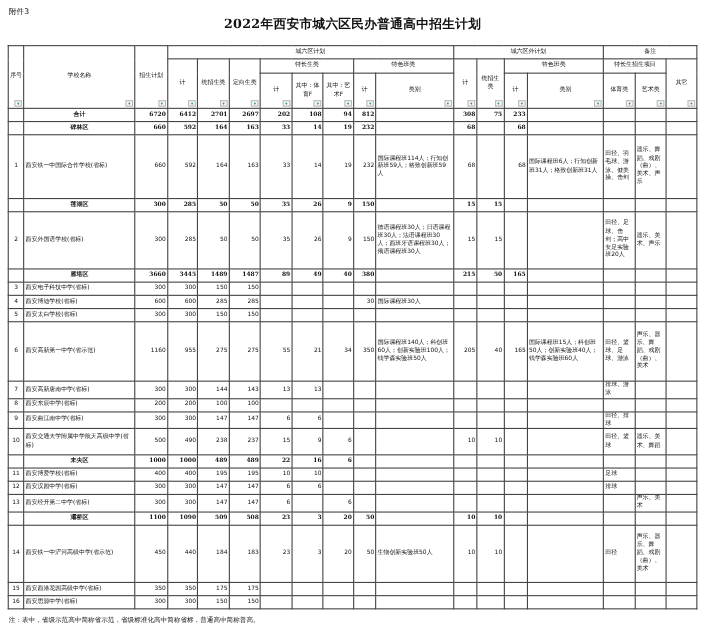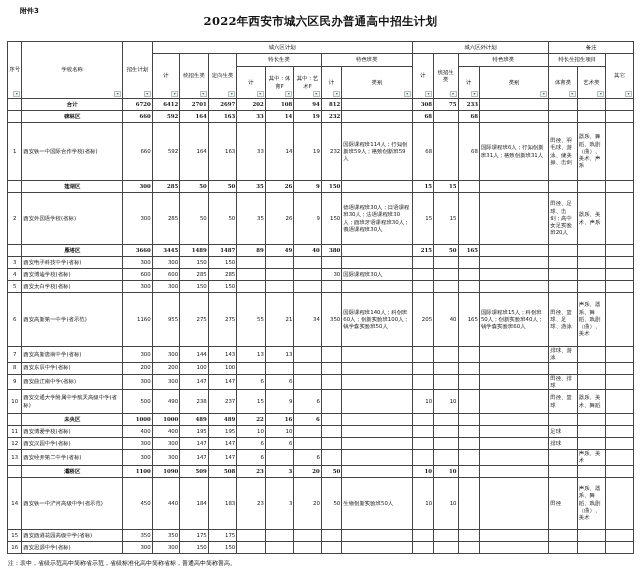--- a/index.html
+++ b/index.html
@@ -1,18 +1,18 @@
 <!DOCTYPE html>
 <html><head>
 <meta charset="utf-8">
 <style>
   html, body { margin:0; padding:0; background:#ffffff; }
   body { width:641px; height:575px; position:relative; overflow:hidden;
          font-family:"DejaVu Sans", "Liberation Sans", sans-serif; color:#111; }
-  .attach { position:absolute; left:20px; top:6px; font-size:7px; font-weight:bold; }
+  .attach { position:absolute; left:8px; top:6px; font-size:7px; font-weight:normal; }
   .title { position:absolute; left:0; width:641px; top:14px; text-align:center;
            font-family:"DejaVu Serif","Liberation Serif",serif; font-size:11.5px; font-weight:bold; letter-spacing:0.3px; }
   table.plan { position:absolute; left:7px; top:41px; border-collapse:collapse;
                table-layout:fixed; width:627px; font-size:5.4px; line-height:1.35; }
   table.plan td, table.plan th { border:0.7px solid #444; padding:0 1px; overflow:hidden; vertical-align:middle; }
   table.plan th { font-weight:normal; text-align:center; position:relative; }
   .flt { position:absolute; right:1px; bottom:1px; width:5px; height:4px; background:#f4f4f4;
          border:0.5px solid #bbb; font-size:4px; line-height:4px; color:#2a8a4a; text-align:center; }
   td.num { text-align:right; }
   td.c { text-align:center; }

